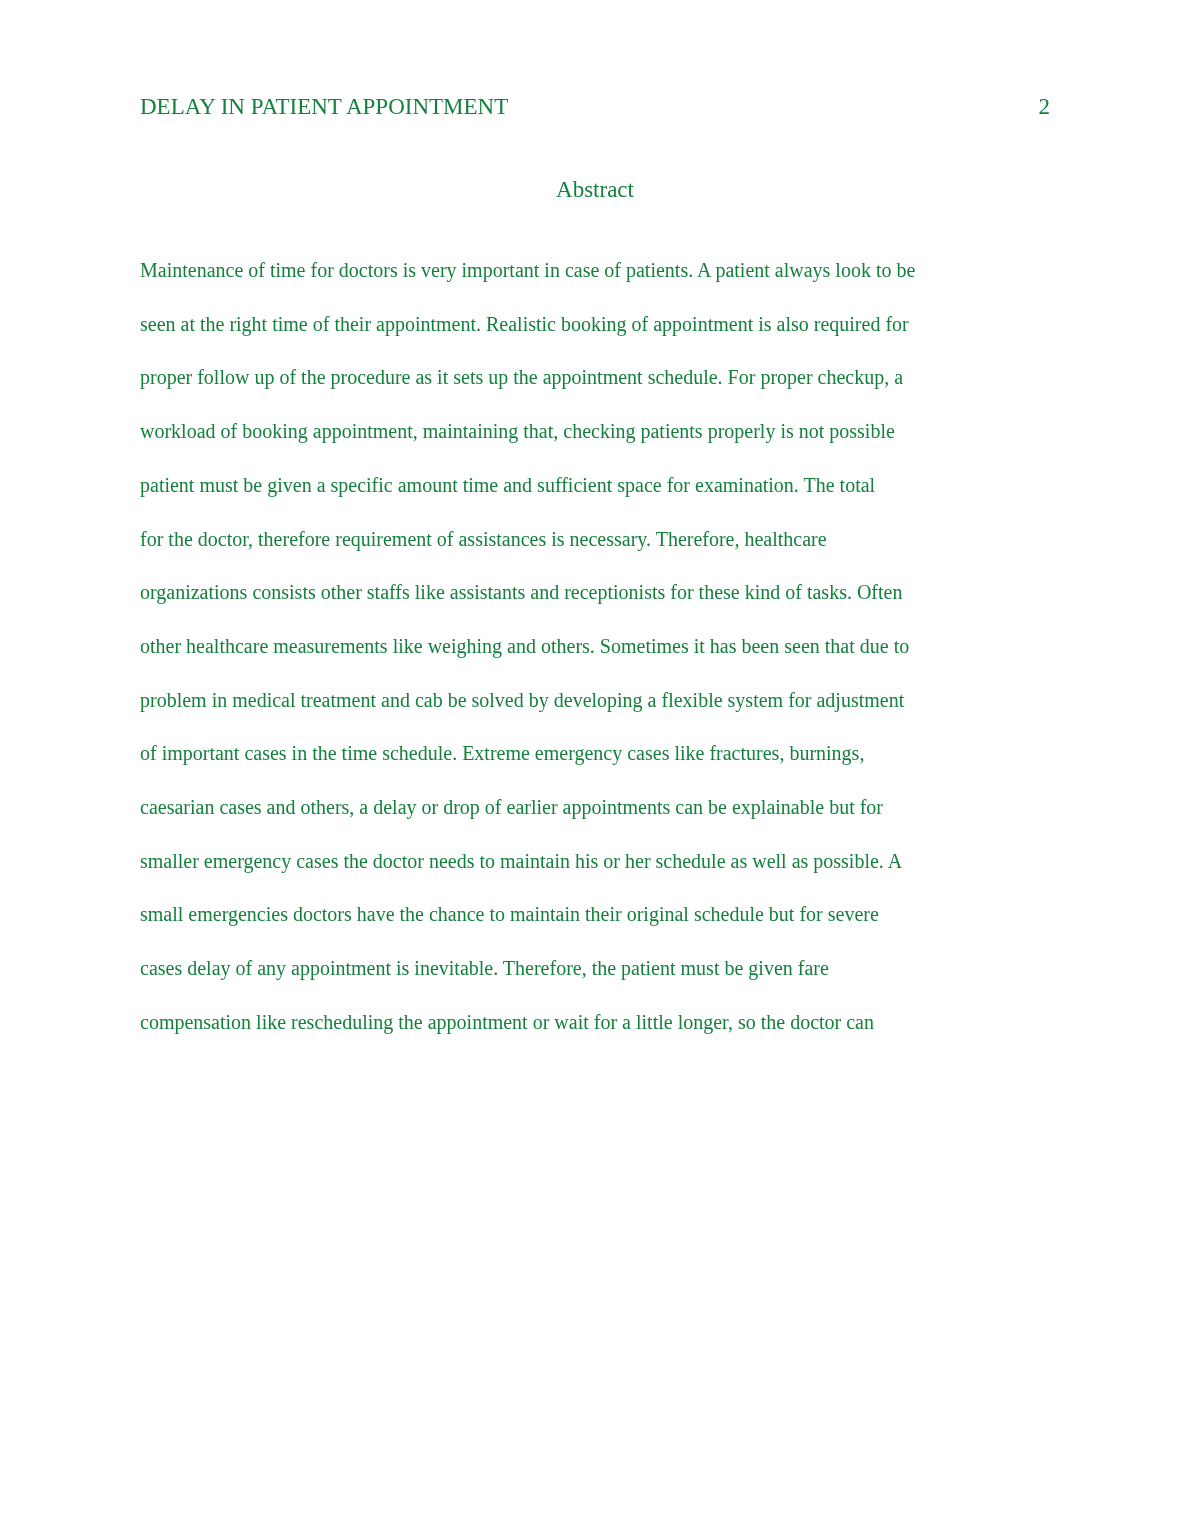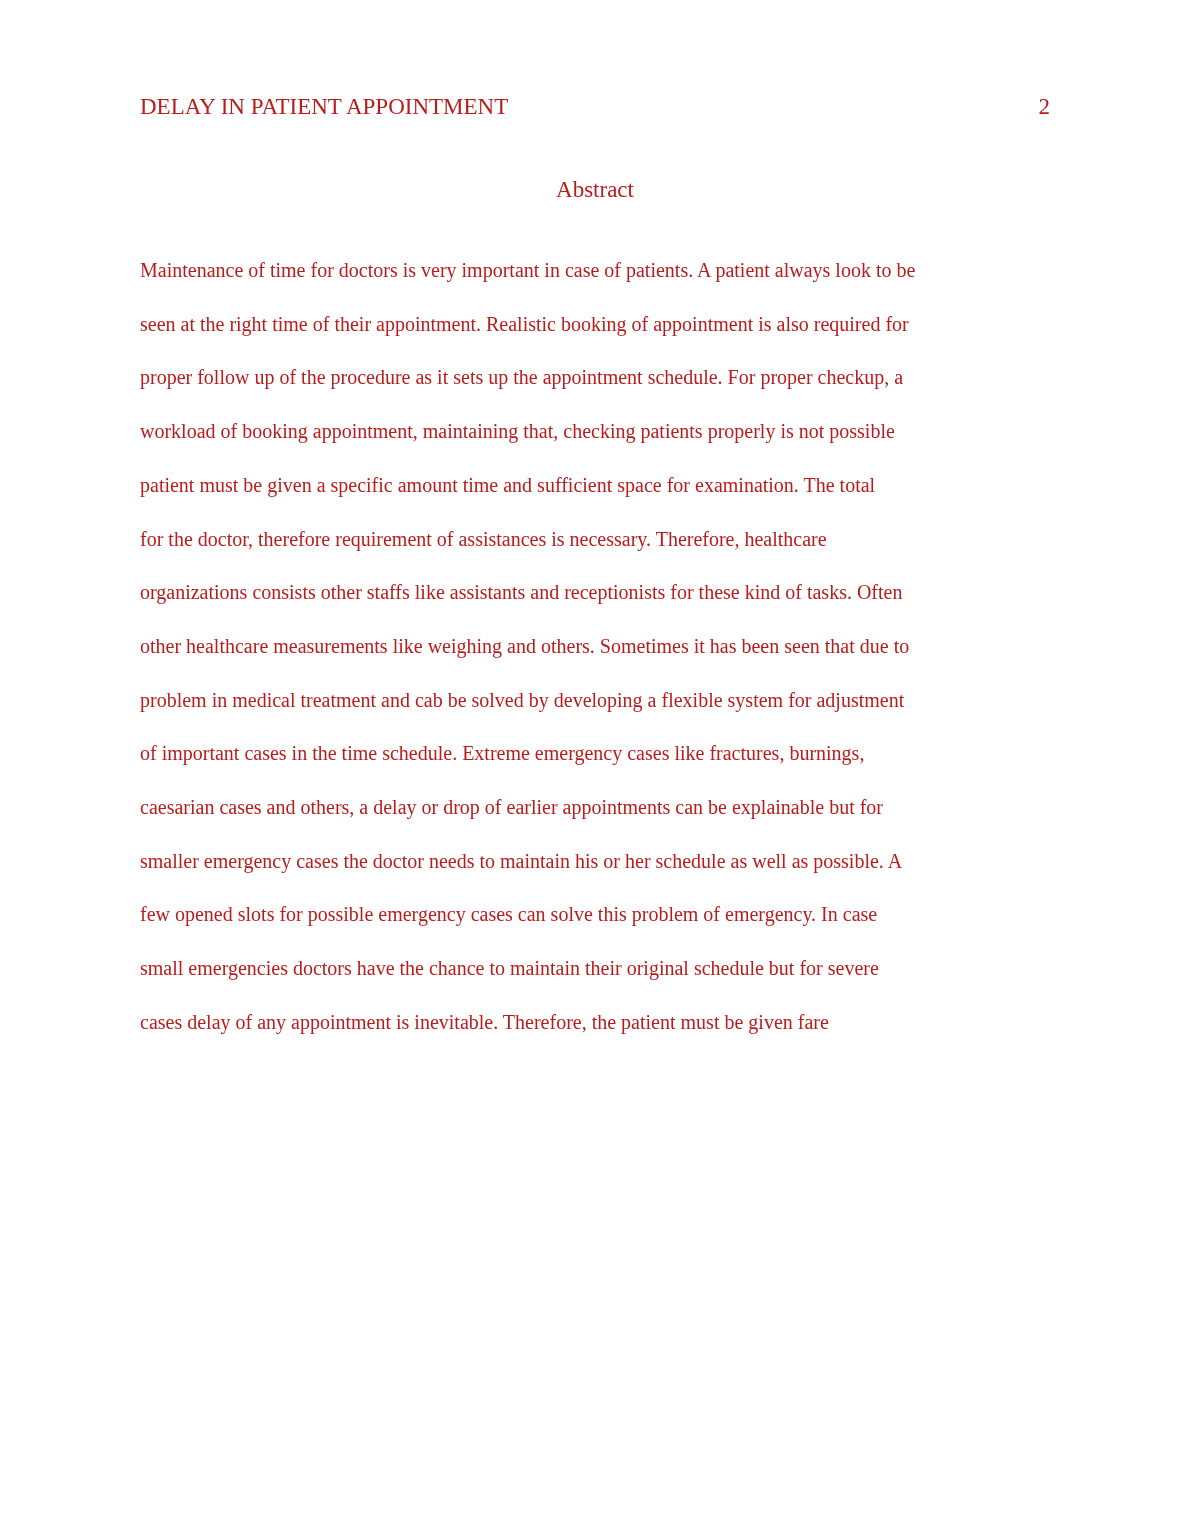--- a/index.html
+++ b/index.html
@@ -6,21 +6,21 @@
     margin: 0;
     padding: 0;
     background: #ffffff;
   }
   .page {
     position: relative;
     width: 1190px;
     height: 1540px;
     background: #ffffff;
     font-family: "Liberation Serif", "DejaVu Serif", serif;
-    color: #b91c1c;
+    color: #15803d;
     overflow: hidden;
   }
   .page-header {
     position: absolute;
     top: 94px;
     left: 140px;
     right: 140px;
     display: flex;
     justify-content: space-between;
     align-items: baseline;
@@ -67,18 +67,18 @@
     <div class="body-line">proper follow up of the procedure as it sets up the appointment schedule. For proper checkup, a</div>
     <div class="body-line">workload of booking appointment, maintaining that, checking patients properly is not possible</div>
     <div class="body-line">patient must be given a specific amount time and sufficient space for examination. The total</div>
     <div class="body-line">for the doctor, therefore requirement of assistances is necessary. Therefore, healthcare</div>
     <div class="body-line">organizations consists other staffs like assistants and receptionists for these kind of tasks. Often</div>
     <div class="body-line">other healthcare measurements like weighing and others. Sometimes it has been seen that due to</div>
     <div class="body-line">problem in medical treatment and cab be solved by developing a flexible system for adjustment</div>
     <div class="body-line">of important cases in the time schedule. Extreme emergency cases like fractures, burnings,</div>
     <div class="body-line">caesarian cases and others, a delay or drop of earlier appointments can be explainable but for</div>
     <div class="body-line">smaller emergency cases the doctor needs to maintain his or her schedule as well as possible. A</div>
-    <div class="body-line">few opened slots for possible emergency cases can solve this problem of emergency. In case</div>
     <div class="body-line">small emergencies doctors have the chance to maintain their original schedule but for severe</div>
     <div class="body-line">cases delay of any appointment is inevitable. Therefore, the patient must be given fare</div>
+    <div class="body-line">compensation like rescheduling the appointment or wait for a little longer, so the doctor can</div>
   </div>
 
 </div>
 
 </body></html>

